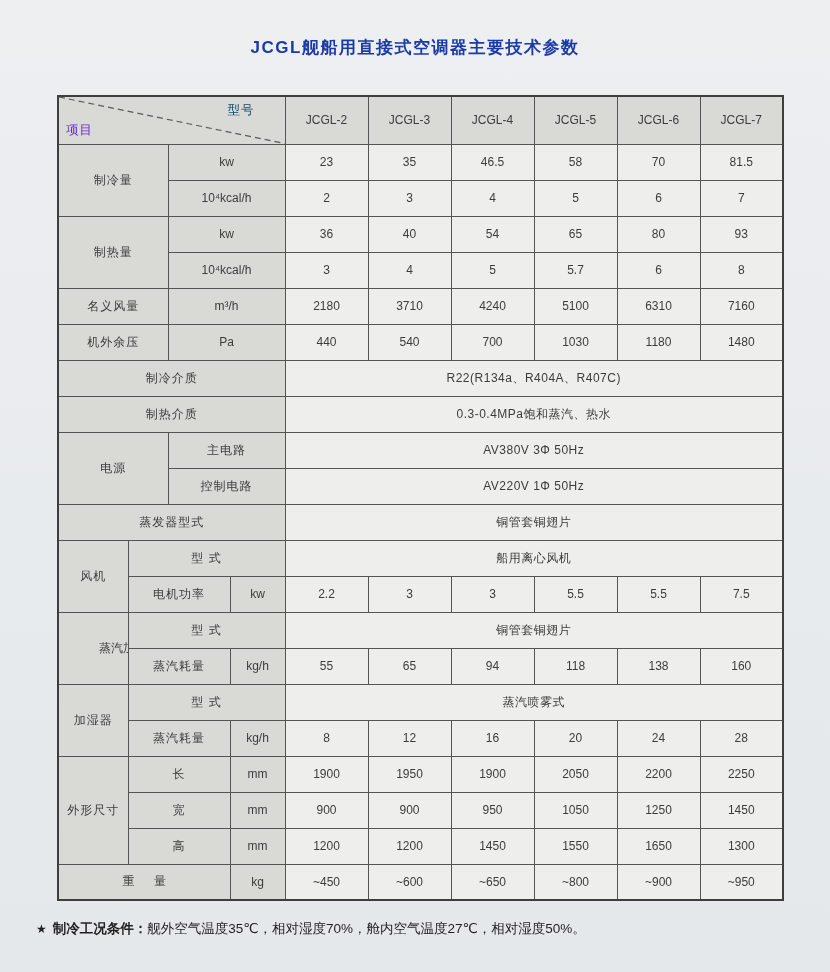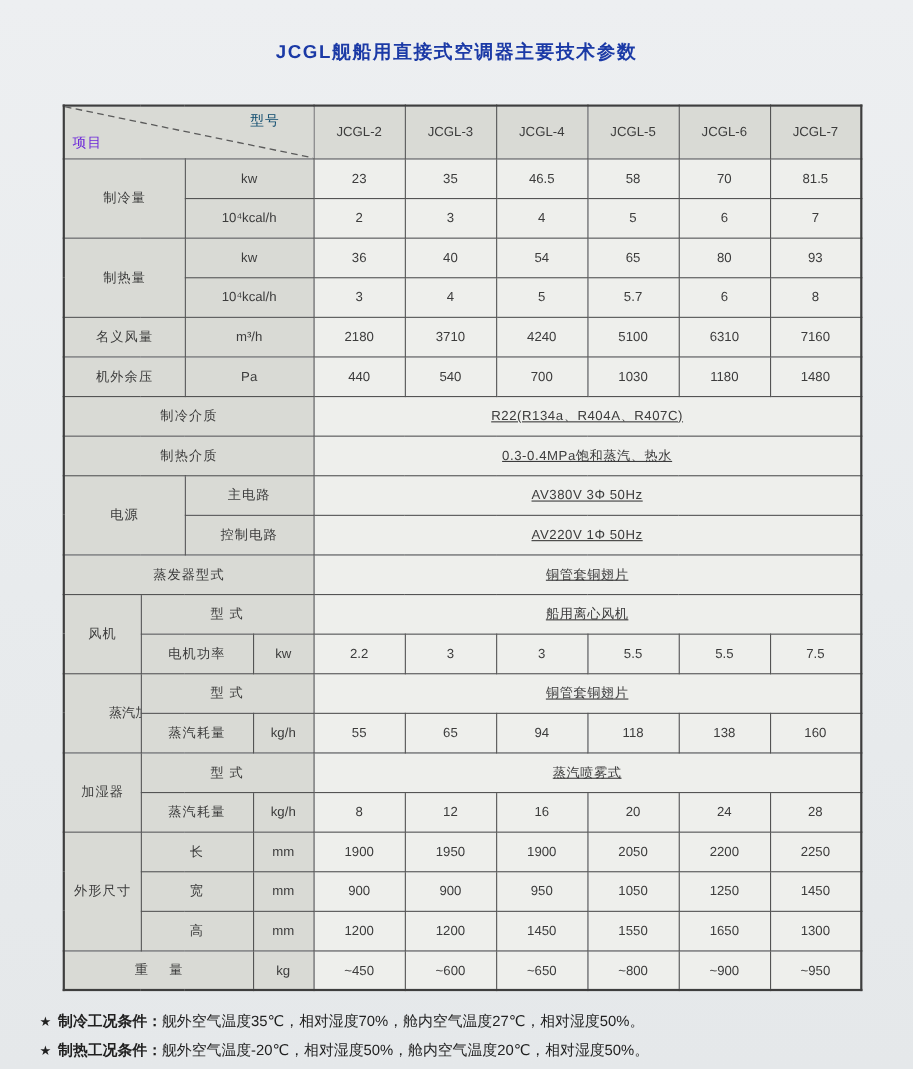--- a/index.html
+++ b/index.html
@@ -26,21 +26,21 @@
     border:1px solid #545454;
     padding:0 2px;text-align:center;vertical-align:middle;
     color:#3c3c3c;font-size:12px;font-weight:normal;
     overflow:hidden;white-space:nowrap;
   }
   tr.hdr{height:48px;}
   tr.r{height:36px;}
   .lab{background:#d9dad5;}
   .val{background:#eeefec;}
   .cn{font-size:12.5px;letter-spacing:1px;}
-  .spanval{font-size:12.5px;letter-spacing:0.5px;text-decoration:underline;}
+  .spanval{font-size:12.5px;letter-spacing:0.5px;}
   
   td.corner{position:relative;background:#d9dad5;padding:0;}
   td.corner svg{position:absolute;left:0;top:0;width:100%;height:100%;}
   .corner-bl{position:absolute;left:7px;bottom:5px;font-size:12.5px;letter-spacing:1px;color:#6d28d9;}
   .corner-tr{position:absolute;right:30px;top:5px;font-size:12.5px;letter-spacing:1px;color:#0c4a6e;}
   
   .footnotes{
     position:absolute;left:36px;top:916px;width:770px;
     font-size:13.5px;color:#1f1f1f;line-height:26px;
   }
@@ -262,18 +262,15 @@
       <td class="val">~900</td>
       <td class="val">~950</td>
     </tr>
   </tbody>
     </table>
 
   <div class="footnotes">
     <div class="footnote">
       <span class="star">★</span><span class="fn-label">制冷工况条件：</span><span>舰外空气温度35℃，相对湿度70%，舱内空气温度27℃，相对湿度50%。</span>
     </div>
-    <div class="footnote">
-      <span class="star">★</span><span class="fn-label">制热工况条件：</span><span>舰外空气温度-20℃，相对湿度50%，舱内空气温度20℃，相对湿度50%。</span>
-    </div>
   </div>
 
 </div>
 
 </body></html>

